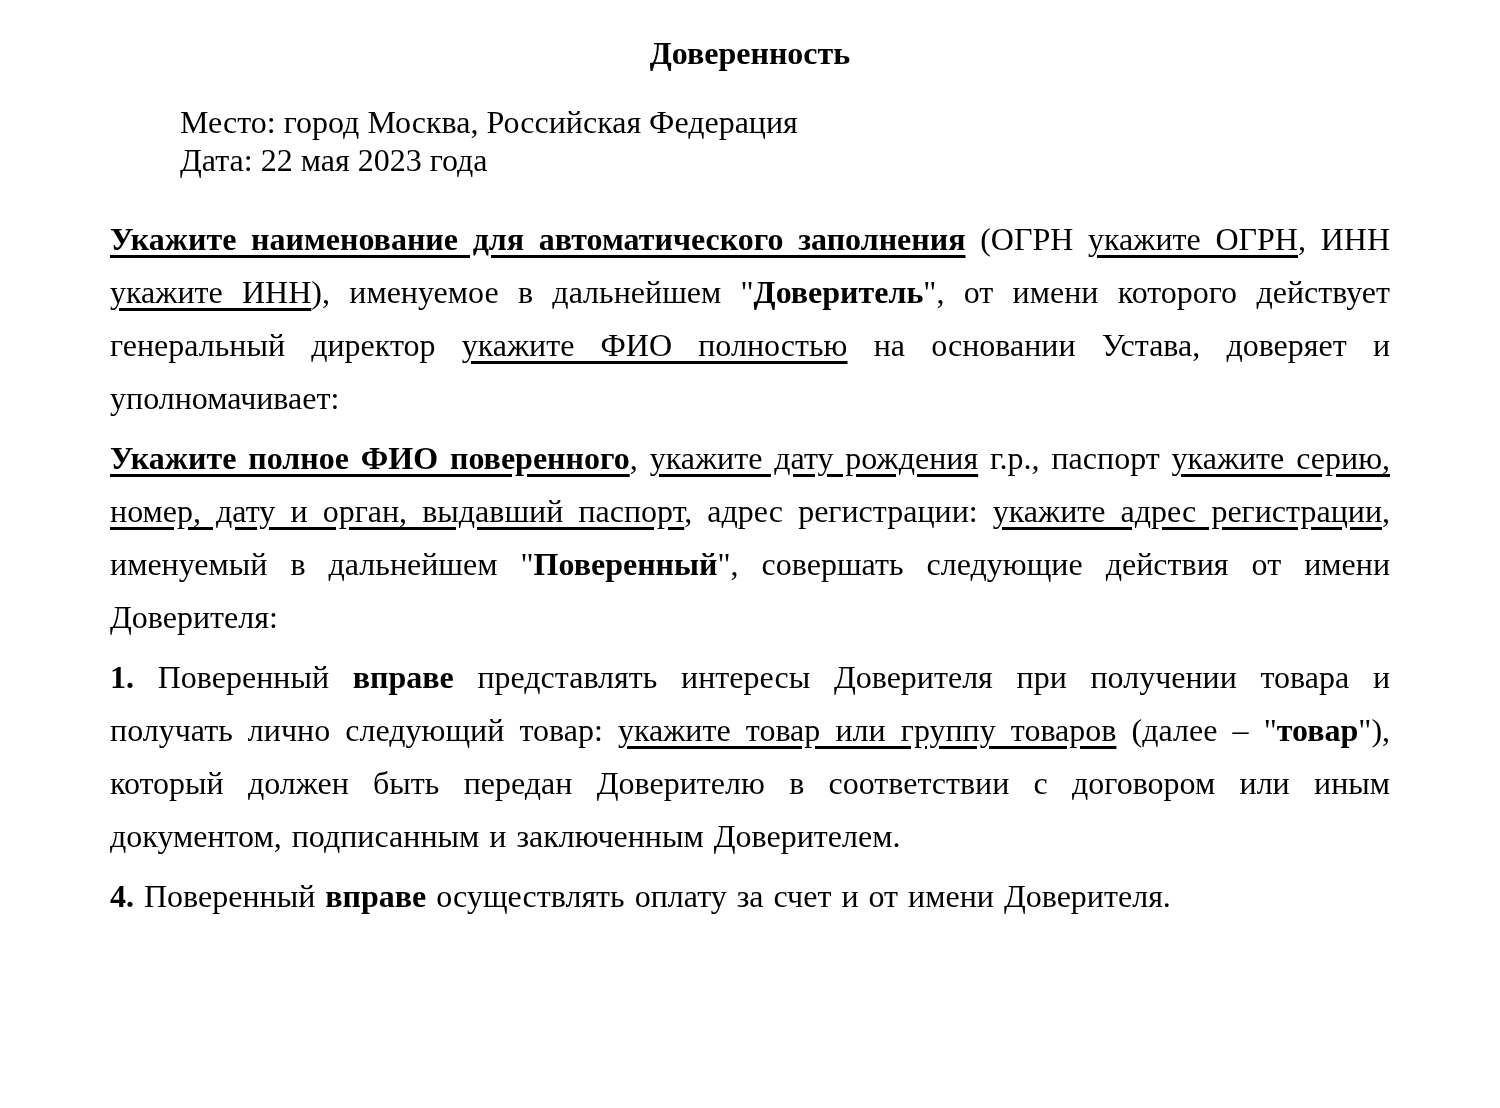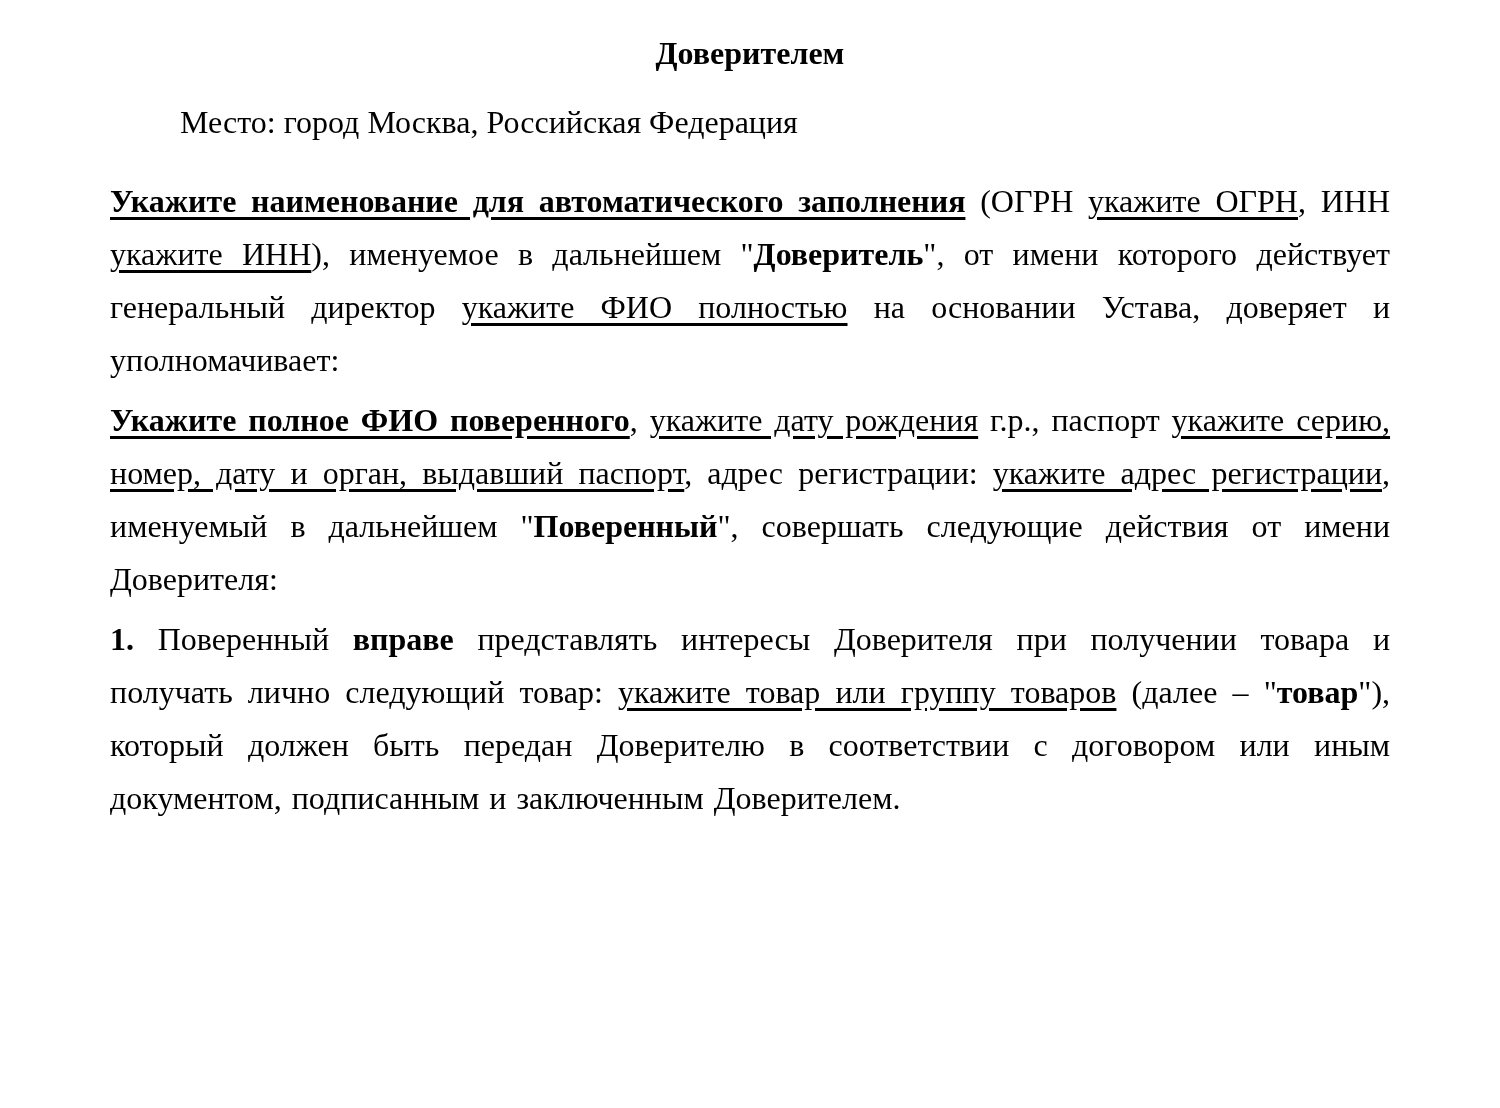--- a/index.html
+++ b/index.html
@@ -47,24 +47,26 @@
     margin: 0 0 7px 0;
     word-spacing: 2px;
   }
   .para span.b { font-weight: bold; }
   .para span.u { text-decoration: underline; text-underline-offset: 5px; }
 </style>
 </head>
 <body>
 
 <div class="page">
-  <h1 class="doc-title">Доверителем</h1>
+  <h1 class="doc-title">Доверенность</h1>
 
   <div class="meta-row">
     <span>Место: город Москва, Российская Федерация</span>
+    <span>Дата: 22 мая 2023 года</span>
   </div>
 
   <div class="doc-body">
       <p class="para"><span class="b u">Укажите наименование для автоматического заполнения</span><span> (ОГРН </span><span class="u">укажите ОГРН</span><span>, ИНН </span><span class="u">укажите ИНН</span><span>), именуемое в дальнейшем "</span><span class="b">Доверитель</span><span>", от имени которого действует генеральный директор </span><span class="u">укажите ФИО полностью</span><span> на основании Устава, доверяет и уполномачивает:</span></p>
       <p class="para"><span class="b u">Укажите полное ФИО поверенного</span><span>, </span><span class="u">укажите дату рождения</span><span> г.р., паспорт </span><span class="u">укажите серию, номер, дату и орган, выдавший паспорт</span><span>, адрес регистрации: </span><span class="u">укажите адрес регистрации</span><span>, именуемый в дальнейшем "</span><span class="b">Поверенный</span><span>", совершать следующие действия от имени Доверителя:</span></p>
       <p class="para"><span class="b">1.</span><span> Поверенный </span><span class="b">вправе</span><span> представлять интересы Доверителя при получении товара и получать лично следующий товар: </span><span class="u">укажите товар или группу товаров</span><span> (далее – "</span><span class="b">товар</span><span>"), который должен быть передан Доверителю в соответствии с договором или иным документом, подписанным и заключенным Доверителем.</span></p>
+      <p class="para"><span class="b">4.</span><span> Поверенный </span><span class="b">вправе</span><span> осуществлять оплату за счет и от имени Доверителя.</span></p>
     </div>
 </div>
 
 </body></html>

